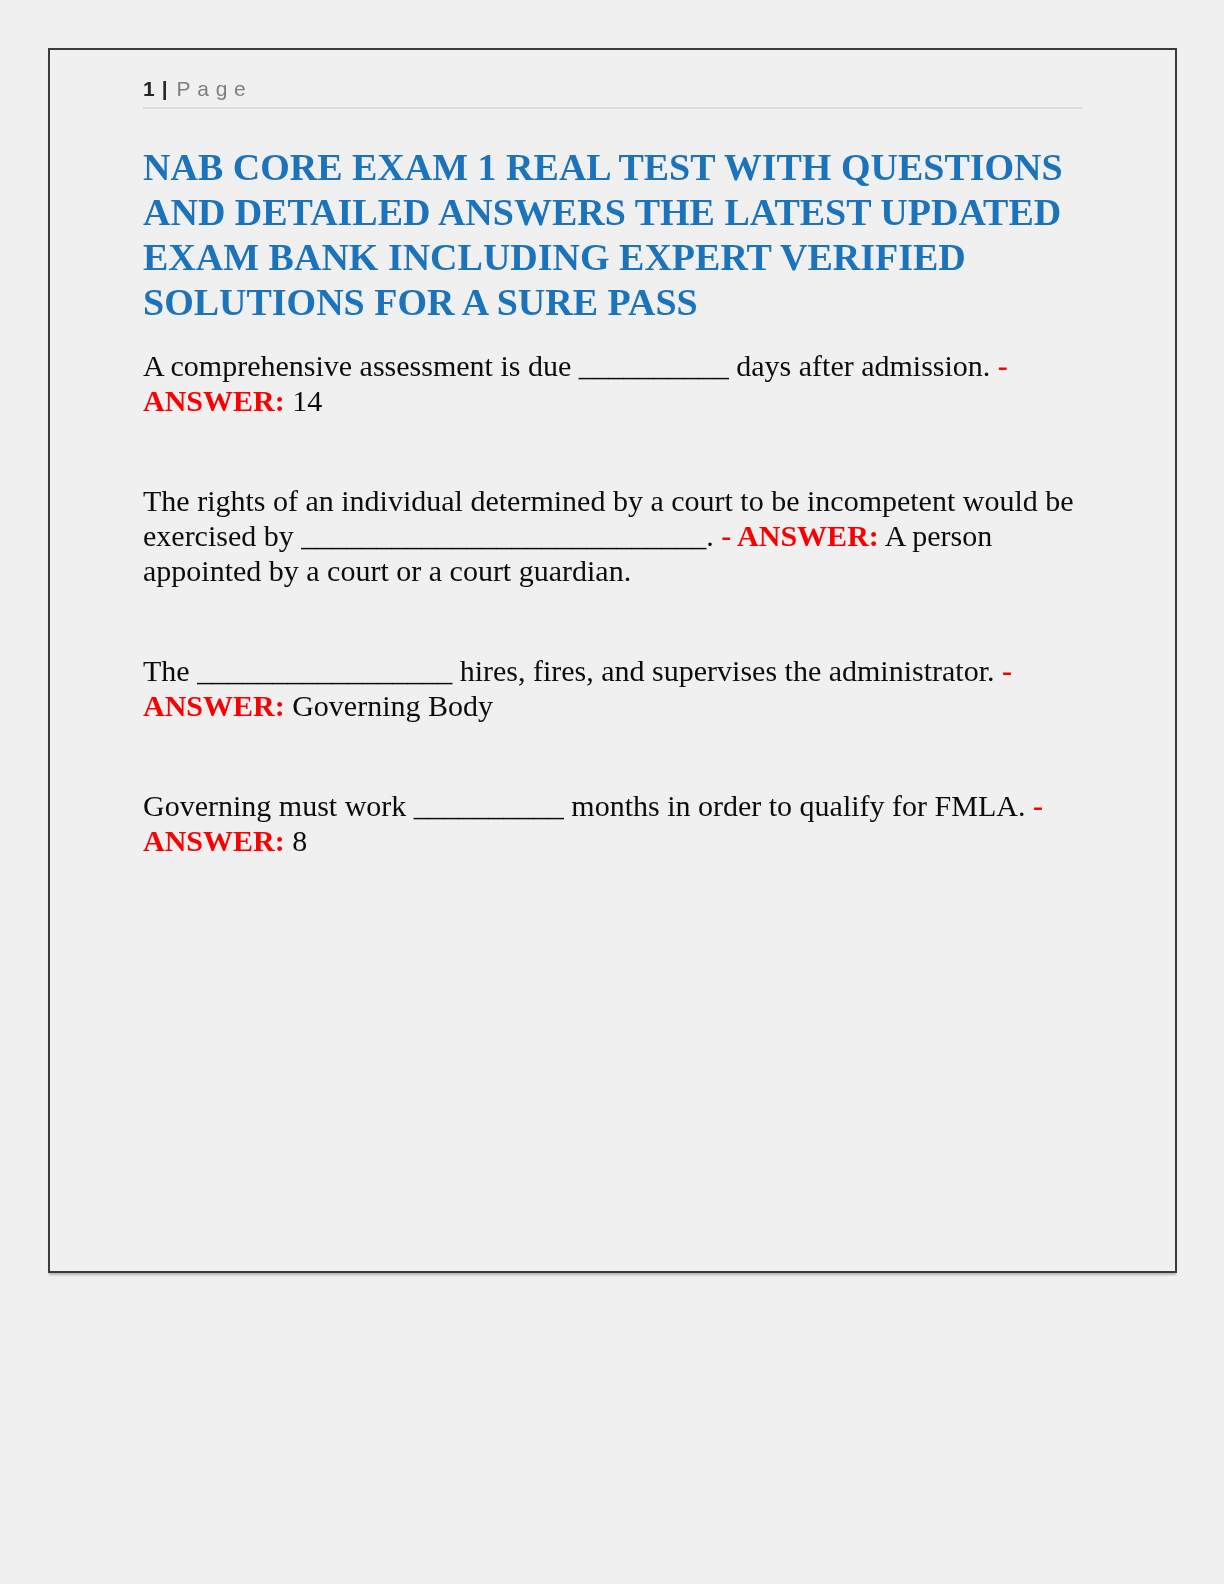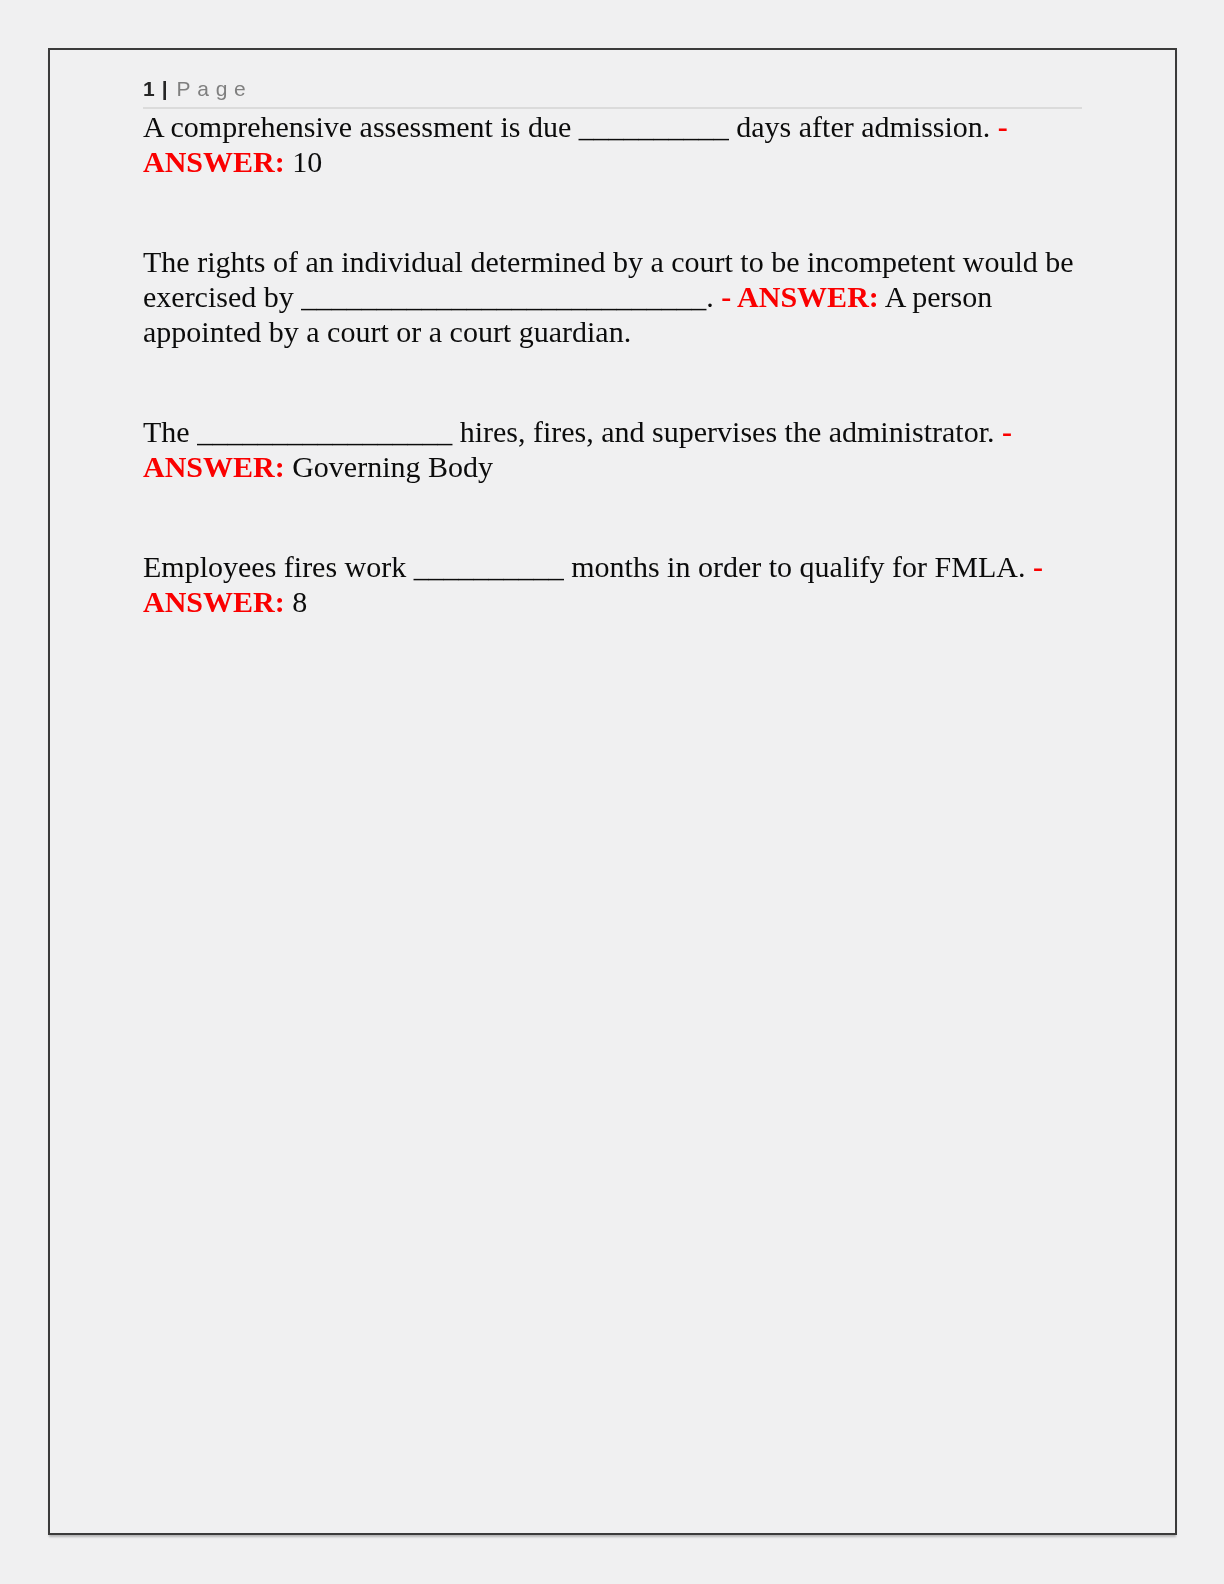--- a/index.html
+++ b/index.html
@@ -18,21 +18,21 @@
     height: 1584px;
     background: var(--canvas-bg);
     font-family: "Liberation Serif", "DejaVu Serif", serif;
     overflow: hidden;
   }
   .page {
     position: absolute;
     left: 48px;
     top: 48px;
     width: 1129px;
-    height: 1487px;
+    height: 1225px;
     border: 2px solid var(--border-dark);
     background: var(--canvas-bg);
     box-shadow: 0 3px 2px -1px rgba(0,0,0,0.25);
   }
   .content {
     padding: 27px 93px 0 93px;
   }
   .doc-header {
     font-family: "Liberation Sans", "DejaVu Sans", sans-serif;
     font-size: 21px;
@@ -80,42 +80,43 @@
 </head>
 <body>
 
 <div class="page">
   <div class="content">
 
     <div class="doc-header">
       <span class="page-num">1</span><span class="pipe">|</span><span class="page-label">Page</span>
     </div>
 
+    <div class="doc-title">NAB CORE EXAM 1 REAL TEST WITH QUESTIONS AND DETAILED ANSWERS THE LATEST UPDATED EXAM BANK INCLUDING EXPERT VERIFIED SOLUTIONS FOR A SURE PASS</div>
 
     <p class="qa">
       <span class="q">A comprehensive assessment is due __________ days after admission.</span>
       <span class="marker">- ANSWER:</span>
-      <span class="ans">10</span>
+      <span class="ans">14</span>
     </p>
 
 
 
 
     <p class="qa">
       <span class="q">The rights of an individual determined by a court to be incompetent would be exercised by ___________________________.</span>
       <span class="marker">- ANSWER:</span>
       <span class="ans">A person appointed by a court or a court guardian.</span>
     </p>
 
     <p class="qa">
       <span class="q">The _________________ hires, fires, and supervises the administrator.</span>
       <span class="marker">- ANSWER:</span>
       <span class="ans">Governing Body</span>
     </p>
 
     <p class="qa">
-      <span class="q">Employees fires work __________ months in order to qualify for FMLA.</span>
+      <span class="q">Governing must work __________ months in order to qualify for FMLA.</span>
       <span class="marker">- ANSWER:</span>
       <span class="ans">8</span>
     </p>
 
   </div>
 </div>
 
 </body></html>

